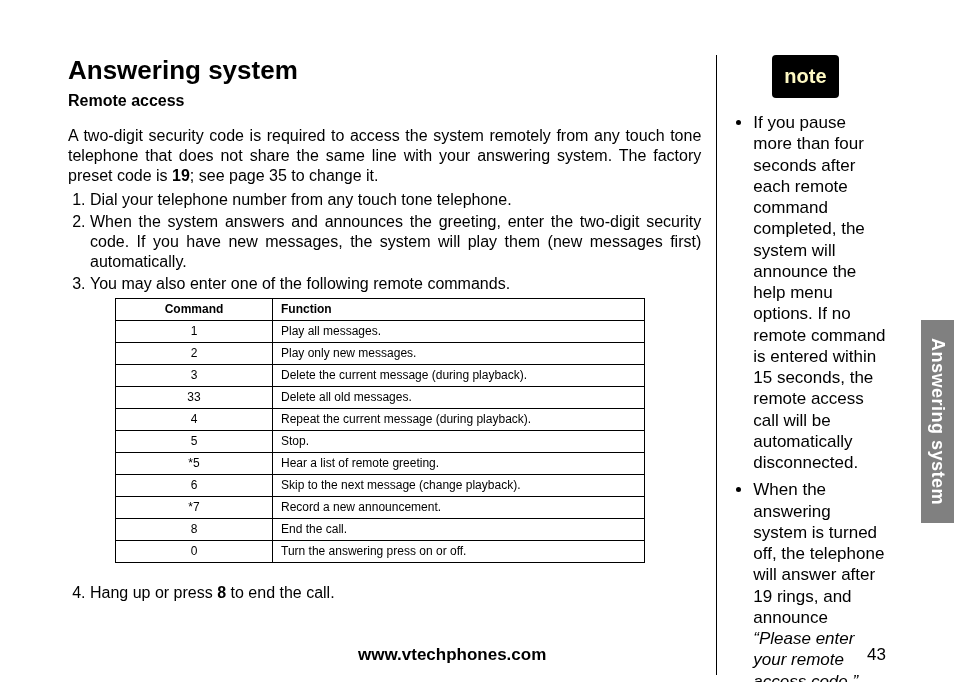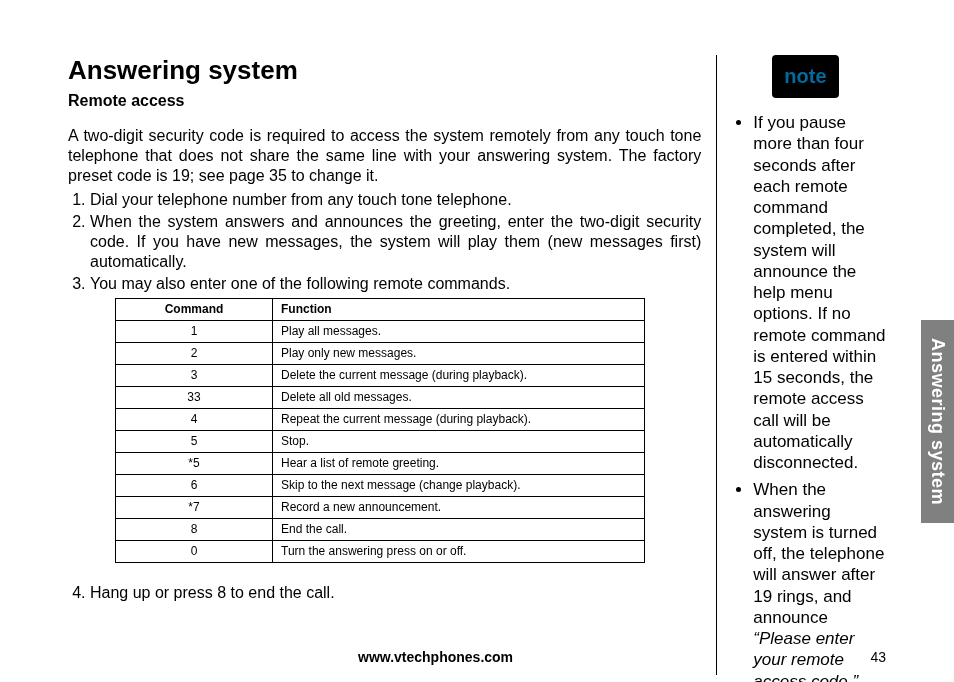--- a/index.html
+++ b/index.html
@@ -78,21 +78,21 @@
   table.commands th {
     font-weight: bold;
   }
   table.commands th:first-child,
   table.commands td:first-child {
     text-align: center;
     width: 140px;
   }
   .note-badge {
     background: #000;
-    color: #0369a1;
+    color: #fef9c3;
     font-weight: bold;
     font-size: 20px;
     font-family: Arial, sans-serif;
     padding: 10px 12px;
     border-radius: 4px;
     display: inline-block;
     margin-left: 35px;
     margin-bottom: 14px;
   }
   .note-list {
@@ -104,21 +104,21 @@
   }
   .note-list li {
     margin-bottom: 6px;
   }
   .footer {
     position: absolute;
     bottom: 0;
     width: 100%;
     display: flex;
     justify-content: space-between;
-    font-size: 14px;
+    font-size: 17px;
   }
   .footer-url {
     font-weight: bold;
     margin-left: 290px;
   }
   .footer-page {
     margin-right: 0;
   }
   .side-tab {
     position: absolute;
@@ -127,21 +127,21 @@
     background: #808080;
     color: #fff;
     font-weight: bold;
     font-size: 18px;
     padding: 18px 6px;
     writing-mode: vertical-rl;
     text-orientation: mixed;
     letter-spacing: 0.5px;
   }
   .italic { font-style: italic; }
-  .bold { font-weight: normal; }
+  .bold { font-weight: bold; }
 </style>
 </head>
 <body>
 
 <div class="page">
   <div class="content-row">
     <div class="main-col">
       <h1>Answering system</h1>
       <h2>Remote access</h2>
       <p class="intro">

